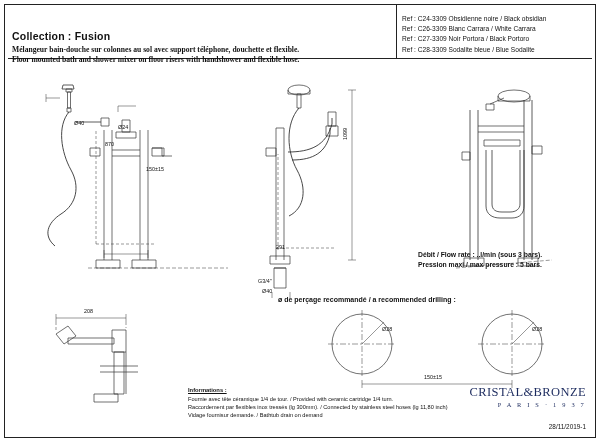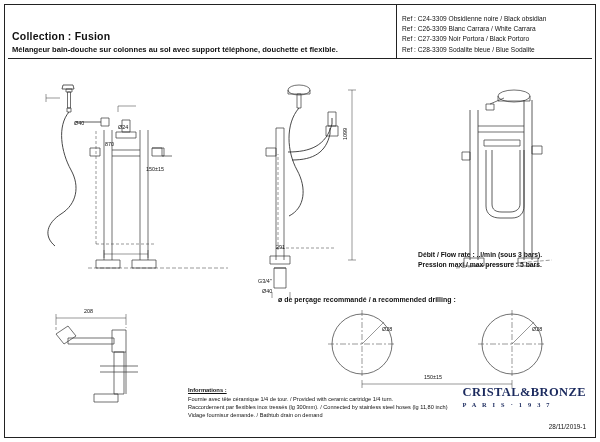--- a/index.html
+++ b/index.html
@@ -13,35 +13,35 @@
   }
   .sheet{position:absolute;left:0;top:0;width:600px;height:442px;}
   .frame{
     position:absolute;left:4px;top:4px;width:592px;height:434px;
     border:1px solid #222;box-sizing:border-box;
   }
   
   .title-block{position:absolute;left:12px;top:14px;width:380px;margin-top:16px;}
   .title{font-size:10.5px;font-weight:bold;letter-spacing:.2px;}
   .subtitle{font-size:7.6px;font-weight:bold;margin-top:3px;line-height:1.32;}
-  .subtitle div{white-space:nowrap;}
+  .subtitle div{white-space:nowrap;font-family:Liberation Serif, serif;}
   .hr-head{position:absolute;left:8px;top:58px;width:584px;height:1px;background:#222;}
   .vr-head{position:absolute;left:396px;top:5px;width:1px;height:54px;background:#222;}
 
   .refs{position:absolute;left:402px;top:14px;font-size:6.6px;line-height:1.55;}
   .refs div{white-space:nowrap;}
 
   
   .flow{position:absolute;left:418px;top:250px;font-size:6.8px;font-weight:bold;line-height:1.5;}
   .drill-title{position:absolute;left:278px;top:296px;font-size:7px;font-weight:bold;}
 
   
   .info{position:absolute;left:188px;top:386px;font-size:5.6px;line-height:1.5;}
   .info .info-h{font-weight:bold;font-size:5.8px;text-decoration:underline;}
-  .brand{position:absolute;right:14px;bottom:34px;text-align:left;font-weight:bold;}
+  .brand{position:absolute;right:14px;bottom:34px;text-align:right;}
   .brand .b1{font-family:"Liberation Serif", serif;font-size:12.5px;letter-spacing:.4px;color:#1b2a5e;}
   .brand .b2{font-family:"Liberation Serif", serif;font-size:6.4px;letter-spacing:2.2px;color:#1b2a5e;margin-top:1px;}
   .docdate{position:absolute;right:14px;bottom:12px;font-size:6.4px;}
 
   
   .dwg{position:absolute;left:0;top:0;width:600px;height:442px;pointer-events:none;}
   .dim{position:absolute;font-size:5.4px;color:#111;white-space:nowrap;}
   svg{overflow:visible;}
 </style>
 </head>
@@ -50,20 +50,21 @@
 <div class="sheet">
 
   <div class="frame"></div>
   <div class="hr-head"></div>
   <div class="vr-head"></div>
 
   <div class="title-block">
     <div class="title">Collection : Fusion</div>
     <div class="subtitle">
       <div>Mélangeur bain-douche sur colonnes au sol avec support téléphone, douchette et flexible.</div>
+      <div>Floor mounted bath and shower mixer on floor risers with handshower and flexible hose.</div>
     </div>
   </div>
 
   <div class="refs">
     <div>Ref : C24-3309 Obsidienne noire / Black obsidian</div>
     <div>Ref : C26-3309 Blanc Carrara / White Carrara</div>
     <div>Ref : C27-3309 Noir Portora / Black Portoro</div>
     <div>Ref : C28-3309 Sodalite bleue / Blue Sodalite</div>
   </div>
 

